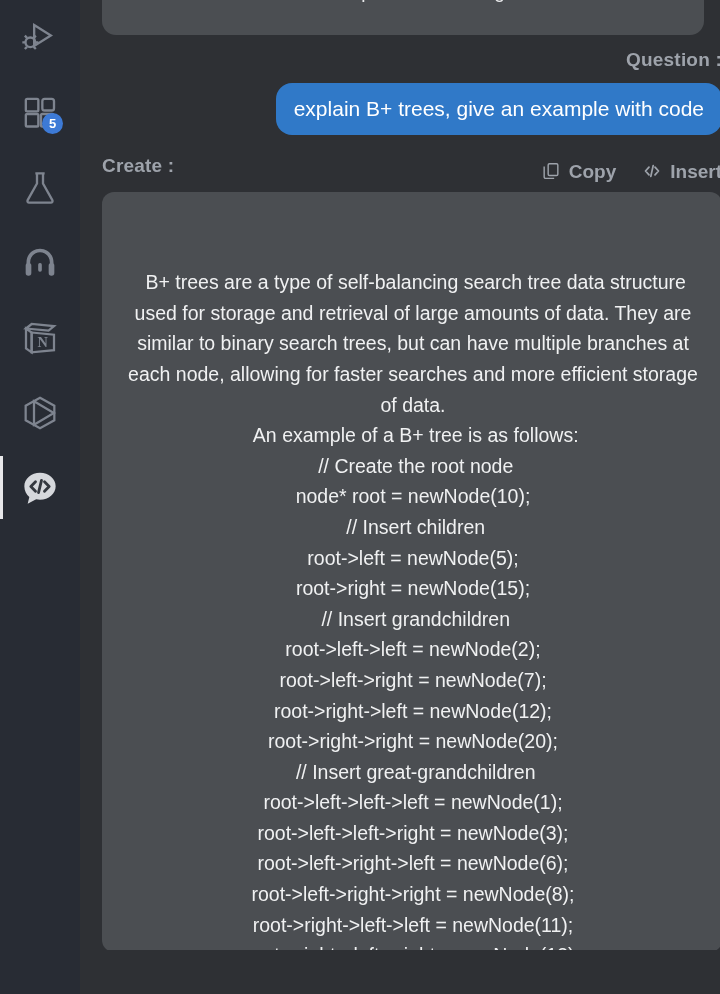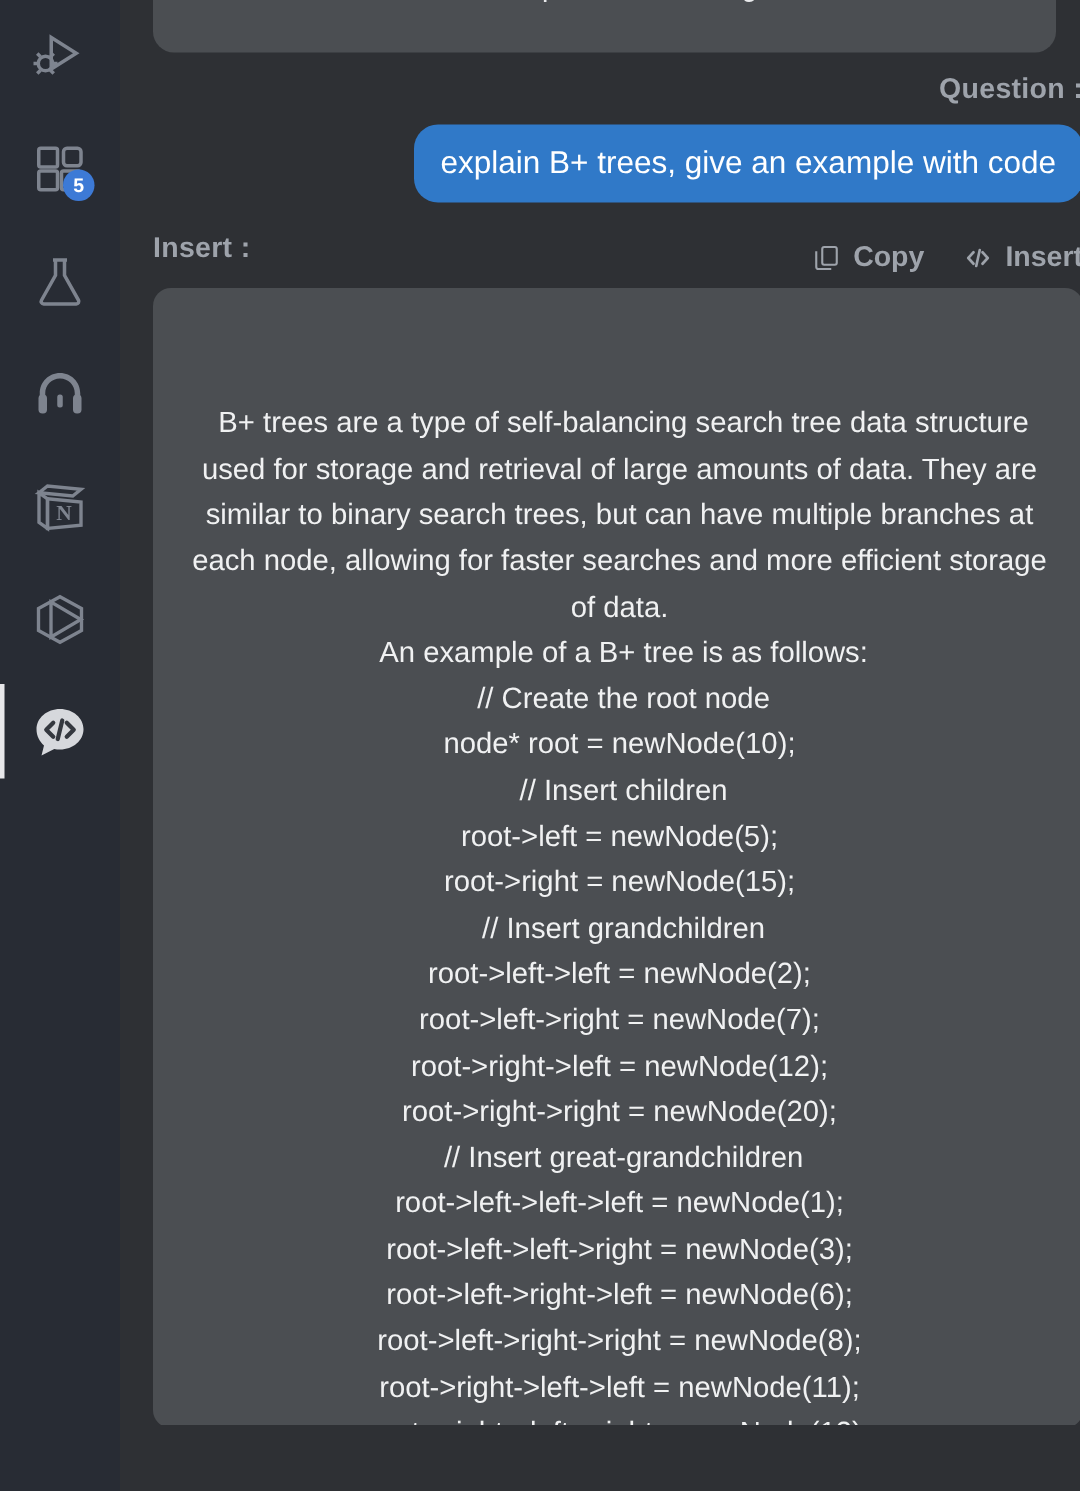--- a/index.html
+++ b/index.html
@@ -140,21 +140,21 @@
     display: flex;
     align-items: center;
     margin-top: 17px;
     height: 28px;
   }
 
   .answer-header .spacer { flex: 1 1 auto; }
 
   .action-btn {
     display: flex;
-    align-items: center;
+    align-items: flex-start;
     gap: 8px;
     color: #9ea3ab;
     font-size: 19px;
     font-weight: bold;
     cursor: pointer;
     margin-left: 26px;
     margin-top: 12px;
   }
   .action-btn svg { width: 20px; height: 20px; display: block; color: #9ea3ab; }
 
@@ -253,21 +253,21 @@
 
     <div class="question-label-row">
       <span class="qa-label">Question :</span>
     </div>
 
     <div class="question-row">
       <div class="question-bubble" style="background: rgb(48, 121, 200);">explain B+ trees, give an example with code</div>
     </div>
 
     <div class="answer-header">
-      <span class="qa-label">Insert :</span>
+      <span class="qa-label">Create :</span>
       <span class="spacer"></span>
 
       <div class="action-btn">
         <svg viewBox="0 0 24 24" fill="none" stroke="currentColor" stroke-width="1.7">
           <rect x="8.6" y="3.2" width="11.6" height="14.2" rx="1.6"></rect>
           <path d="M15.8 20.8 H5.4 a1.6 1.6 0 0 1 -1.6 -1.6 V6.6"></path>
         </svg>
         <span>Copy</span>
       </div>
 

